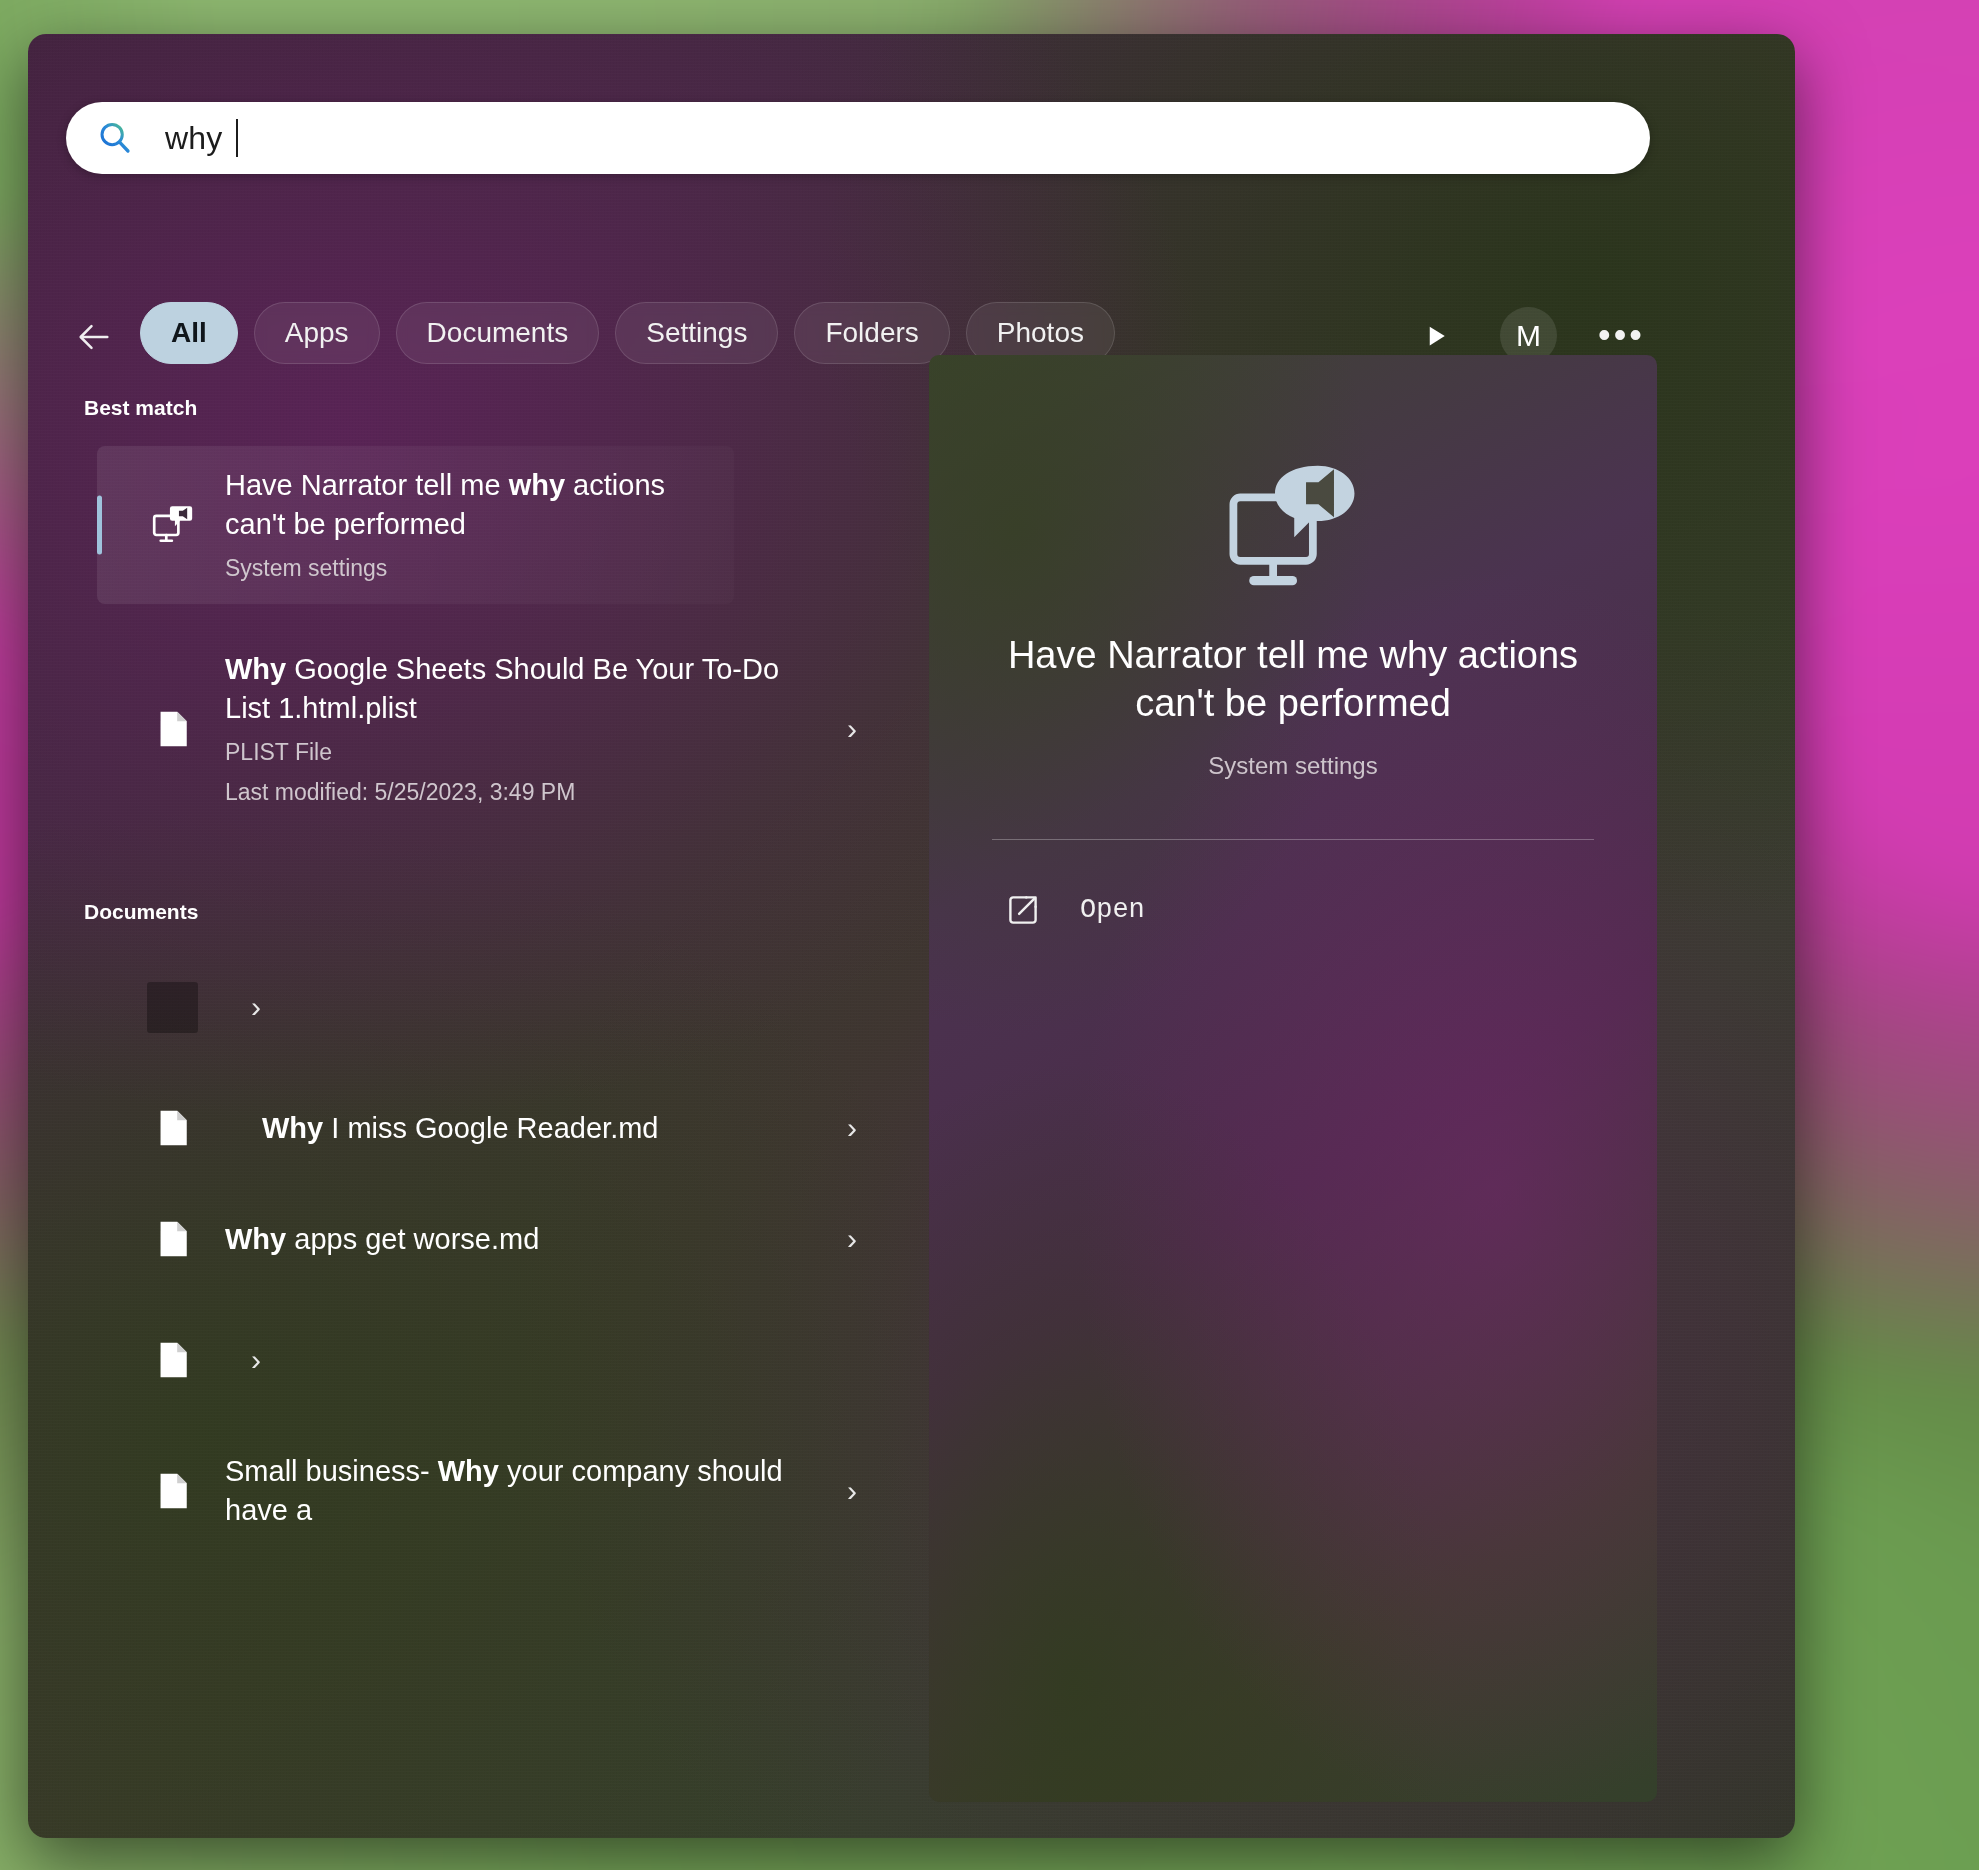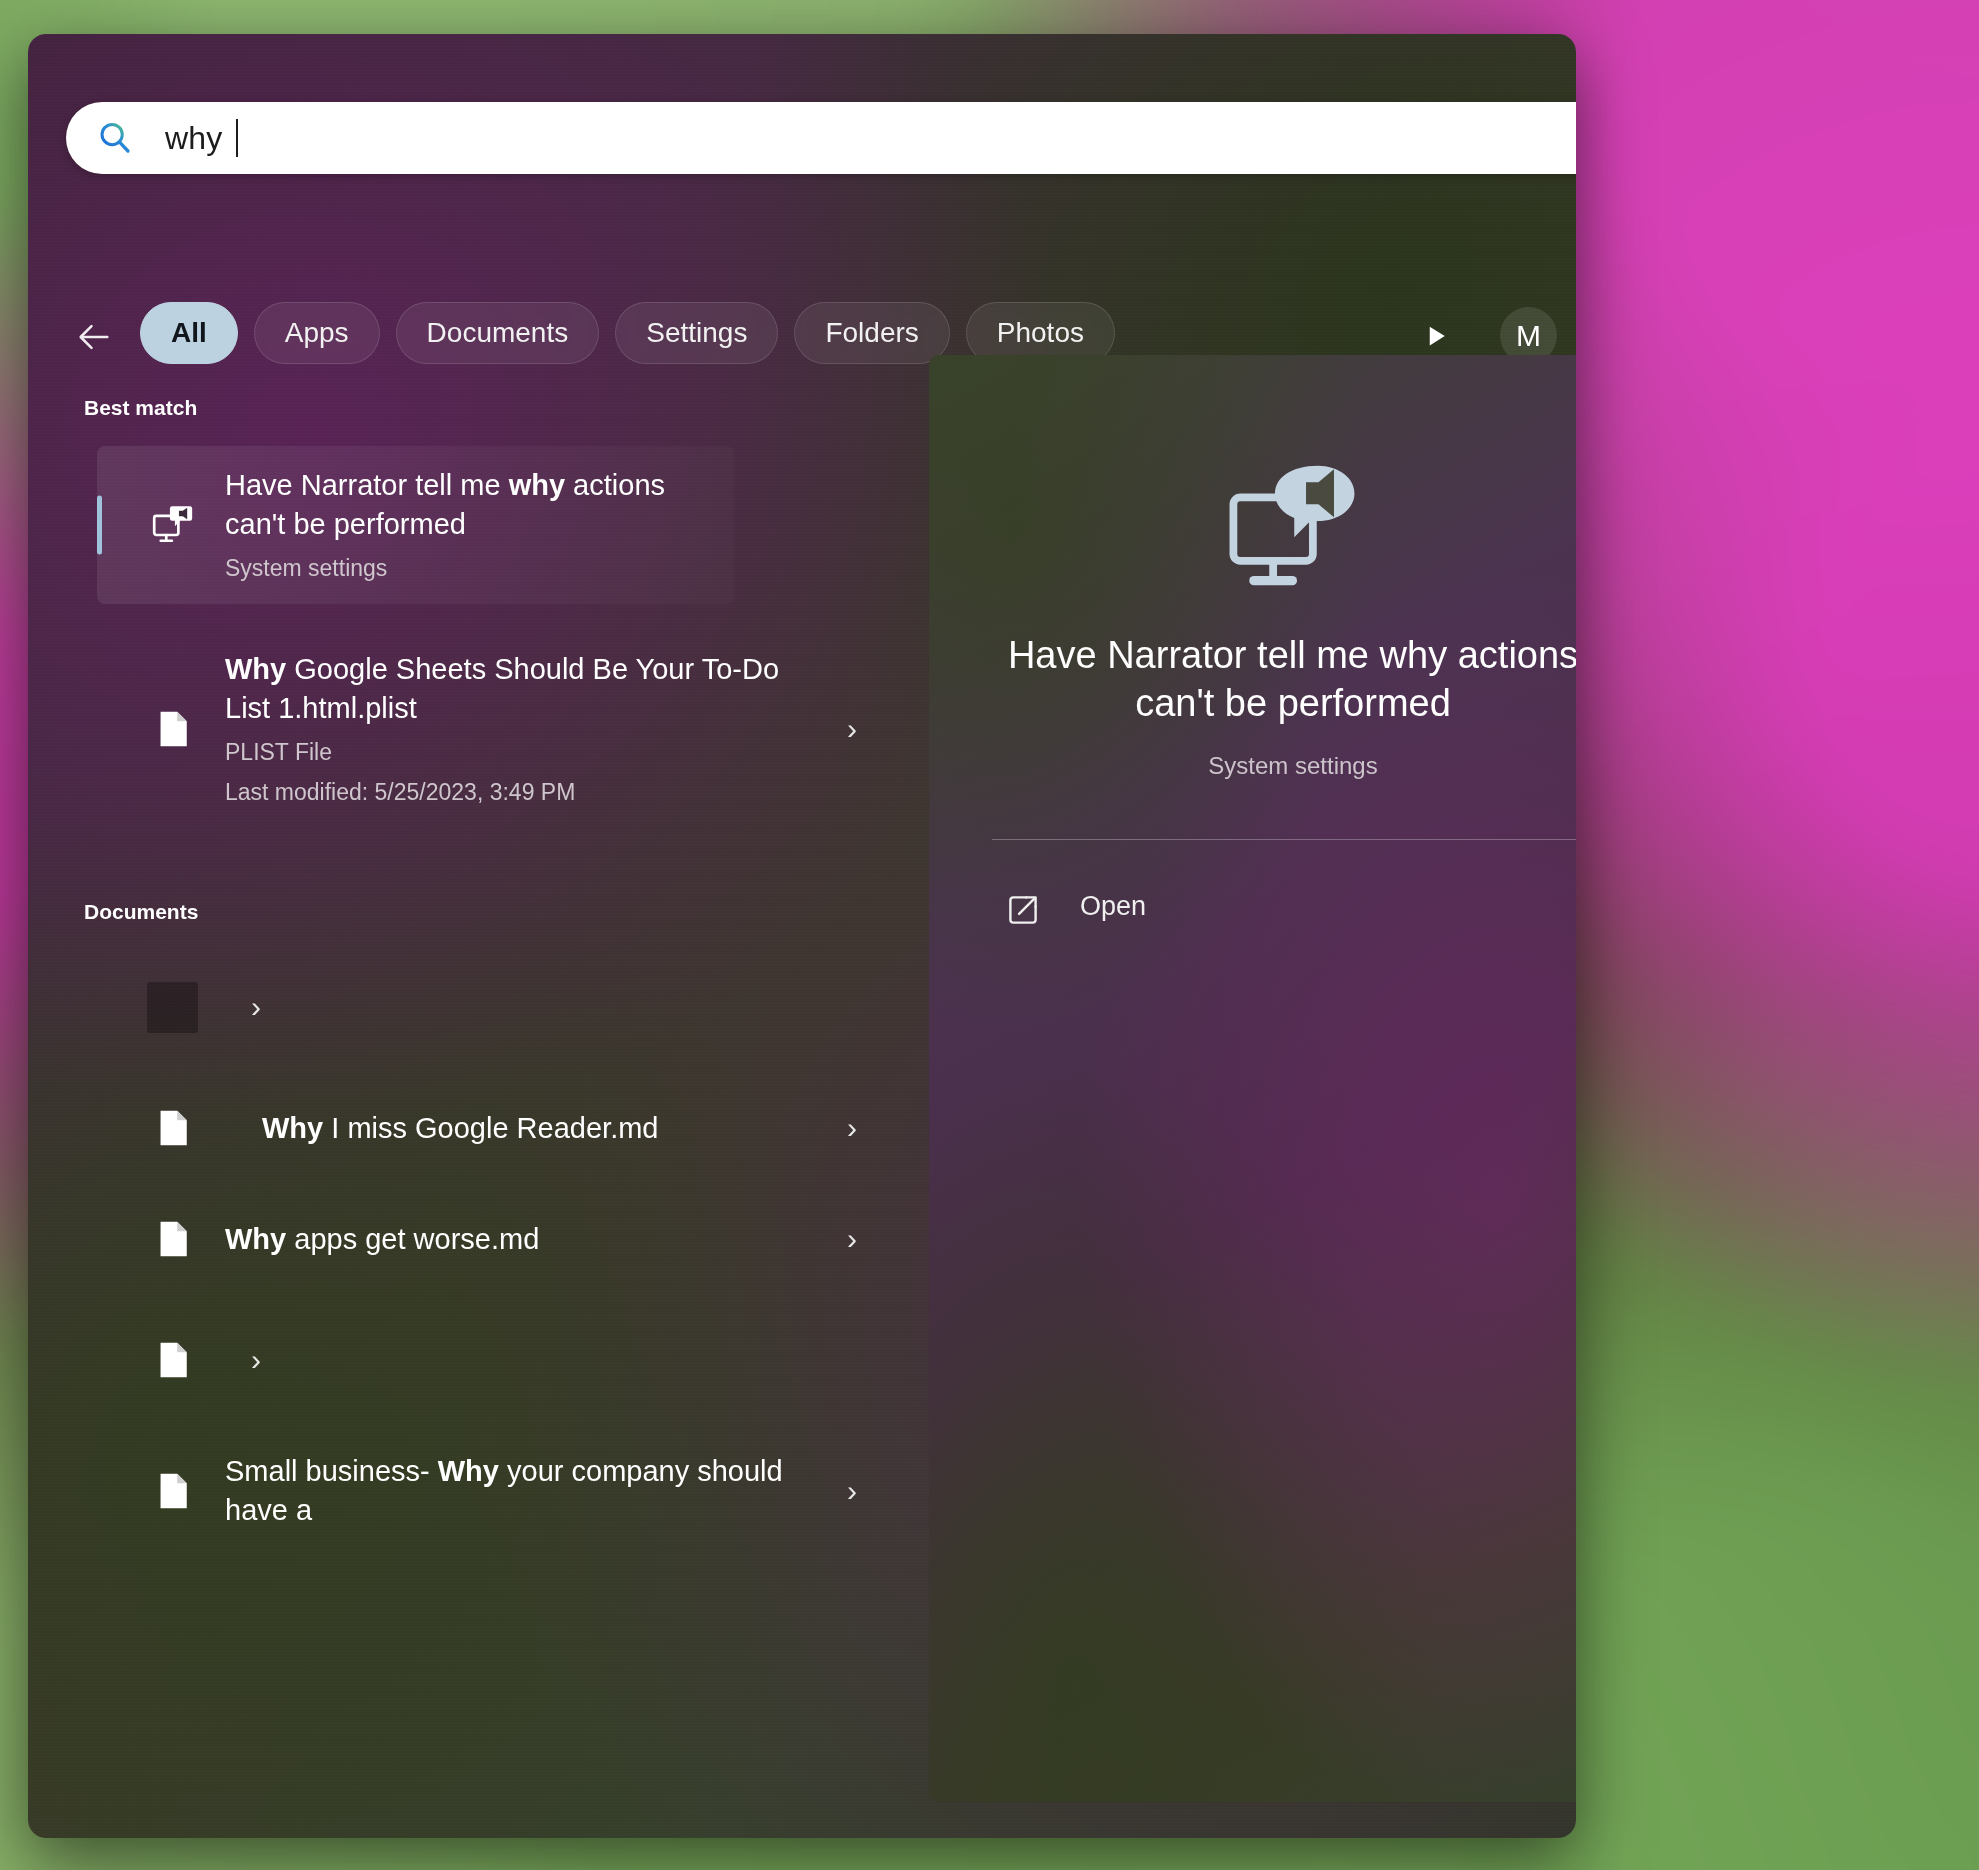--- a/index.html
+++ b/index.html
@@ -33,21 +33,21 @@
       linear-gradient(160deg, #4a6a33 0%, #3e5a2c 30%, #46371f 60%, #5d7a3c 100%);
     filter: blur(26px);
     transform: scale(1.08);
   }
 
   
   .search-window {
     position: absolute;
     left: 28px;
     top: 34px;
-    width: 1548px;
+    width: 1767px;
     height: 1804px;
     border-radius: 18px;
     overflow: hidden;
     background:
       radial-gradient(ellipse 70% 55% at 18% 22%, rgba(96, 34, 92, 0.78) 0%, rgba(96, 34, 92, 0) 70%),
       radial-gradient(ellipse 60% 50% at 88% 14%, rgba(40, 52, 26, 0.85) 0%, rgba(40, 52, 26, 0) 72%),
       radial-gradient(ellipse 65% 50% at 10% 78%, rgba(48, 60, 30, 0.8) 0%, rgba(48, 60, 30, 0) 70%),
       radial-gradient(ellipse 70% 60% at 78% 72%, rgba(86, 32, 82, 0.55) 0%, rgba(86, 32, 82, 0) 72%),
       linear-gradient(135deg, #3a2436 0%, #402a3d 22%, #3a3a2a 52%, #36402c 74%, #2f3826 100%);
     box-shadow: 0 22px 69px rgba(0,0,0,0.55);
@@ -269,23 +269,25 @@
     color: #cdc4cb;
     margin-top: 24px;
   }
   .divider {
     height: 1px;
     background: rgba(255,255,255,0.28);
     margin: 59px 12px 0 12px;
   }
   .action-row {
     display: flex;
+    align-items: center;
     margin-top: 51px;
     padding-left: 24px;
     text-align: left;
+    font-family: Liberation Mono, monospace;
   }
   .action-icon {
     width: 38px; height: 38px;
     flex: 0 0 38px;
     display: flex; align-items: center; justify-content: center;
     margin-right: 38px;
   }
   .action-label { font-size: 27px; color: #f0f0f0; }
 </style>
 </head>

